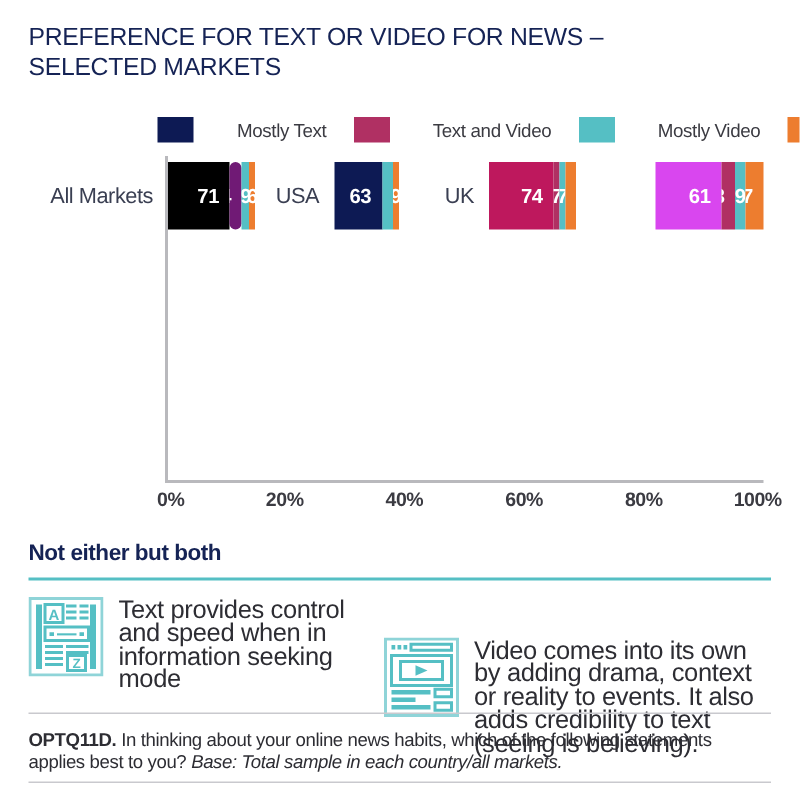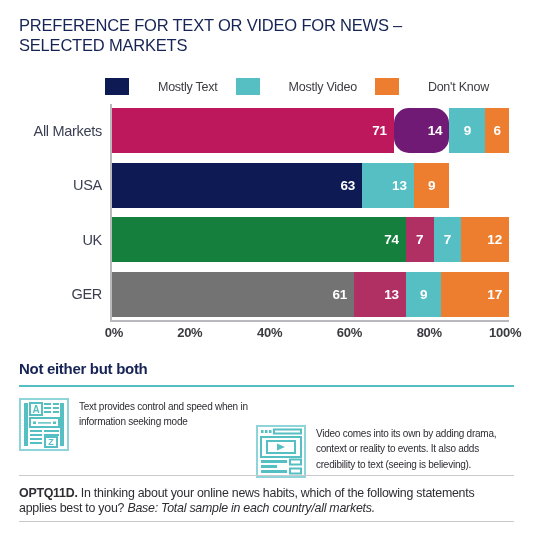--- a/index.html
+++ b/index.html
@@ -81,21 +81,21 @@
     background: #b9b9bd;
   }
 
   .rows {
     position: absolute;
     left: 2px;
     top: 0;
     width: 397px;
     height: 216px;
     display: flex;
-    flex-direction: column;
+    flex-direction: row;
     justify-content: space-between;
     padding: 4px 0 3px 0;
   }
   .bar-row {
     height: 45px;
     display: flex;
     position: relative;
   }
   .seg {
     height: 100%;
@@ -179,21 +179,21 @@
   }
   .info-block.first { width: 237px; }
   .info-block.second { width: 260px; margin-top: 27px; }
   .info-icon {
     width: 50px;
     height: 53px;
     flex: none;
     margin-right: 10px;
   }
   .info-text {
-    font-size: 10px;
+    font-size: 17px;
     line-height: 15.4px;
     color: #2d2d33;
     letter-spacing: -0.25px;
     padding-top: 1px;
   }
 
   
   .gray-rule-top {
     position: absolute;
     left: 19px;
@@ -227,56 +227,59 @@
 <body>
 
 <div class="title">PREFERENCE FOR TEXT OR VIDEO FOR NEWS – SELECTED MARKETS</div>
 
 <div class="legend" id="legend">
     <div class="legend-item">
       <span class="legend-swatch" style="background: rgb(13, 26, 84);"></span>
       <span class="legend-label">Mostly Text</span>
     </div>
     <div class="legend-item">
+      <span class="legend-swatch" style="background: rgb(176, 48, 99);"></span>
+      <span class="legend-label">Text and Video</span>
+    </div>
+    <div class="legend-item">
       <span class="legend-swatch" style="background: rgb(85, 191, 196);"></span>
       <span class="legend-label">Mostly Video</span>
     </div>
     <div class="legend-item">
       <span class="legend-swatch" style="background: rgb(237, 125, 47);"></span>
       <span class="legend-label">Don't Know</span>
     </div>
   </div>
 
 <div class="plot">
   <div class="axis-v"></div>
   <div class="axis-h"></div>
   <div class="rows" id="rows">
       <div class="bar-row">
         <span class="cat-label">All Markets</span>
-        <div class="seg" style="width: 71%; background: #be185d;">71</div>
+        <div class="seg" style="width: 71%; background: #000000;">71</div>
         <div class="seg" style="width: 14%; background: #701a75; border-radius: 15px;">14</div>
         <div class="seg center" style="width: 9%; background: rgb(85, 191, 196);">9</div>
         <div class="seg center" style="width: 6%; background: rgb(237, 125, 47);">6</div>
       </div>
       <div class="bar-row">
         <span class="cat-label">USA</span>
         <div class="seg" style="width: 63%; background: rgb(13, 26, 84);">63</div>
         <div class="seg" style="width: 13%; background: rgb(85, 191, 196);">13</div>
         <div class="seg center" style="width: 9%; background: rgb(237, 125, 47);">9</div>
       </div>
       <div class="bar-row">
         <span class="cat-label">UK</span>
-        <div class="seg" style="width: 74%; background: #15803d;">74</div>
+        <div class="seg" style="width: 74%; background: #be185d;">74</div>
         <div class="seg center" style="width: 7%; background: rgb(176, 48, 99);">7</div>
         <div class="seg center" style="width: 7%; background: rgb(85, 191, 196);">7</div>
         <div class="seg" style="width: 12%; background: rgb(237, 125, 47);">12</div>
       </div>
       <div class="bar-row">
-        <span class="cat-label">GER</span>
-        <div class="seg" style="width: 61%; background: #737373;">61</div>
+        <div class="seg" style="width: 61%; background: #d946ef;">61</div>
         <div class="seg" style="width: 13%; background: rgb(176, 48, 99);">13</div>
         <div class="seg center" style="width: 9%; background: rgb(85, 191, 196);">9</div>
         <div class="seg" style="width: 17%; background: rgb(237, 125, 47);">17</div>
       </div>
     </div>
 </div>
 
 <div class="xticks" id="xticks">
     <span class="xtick" style="left: 2px; transform: translateX(-40%);">0%</span>
     <span class="xtick" style="left: 20%;">20%</span>

